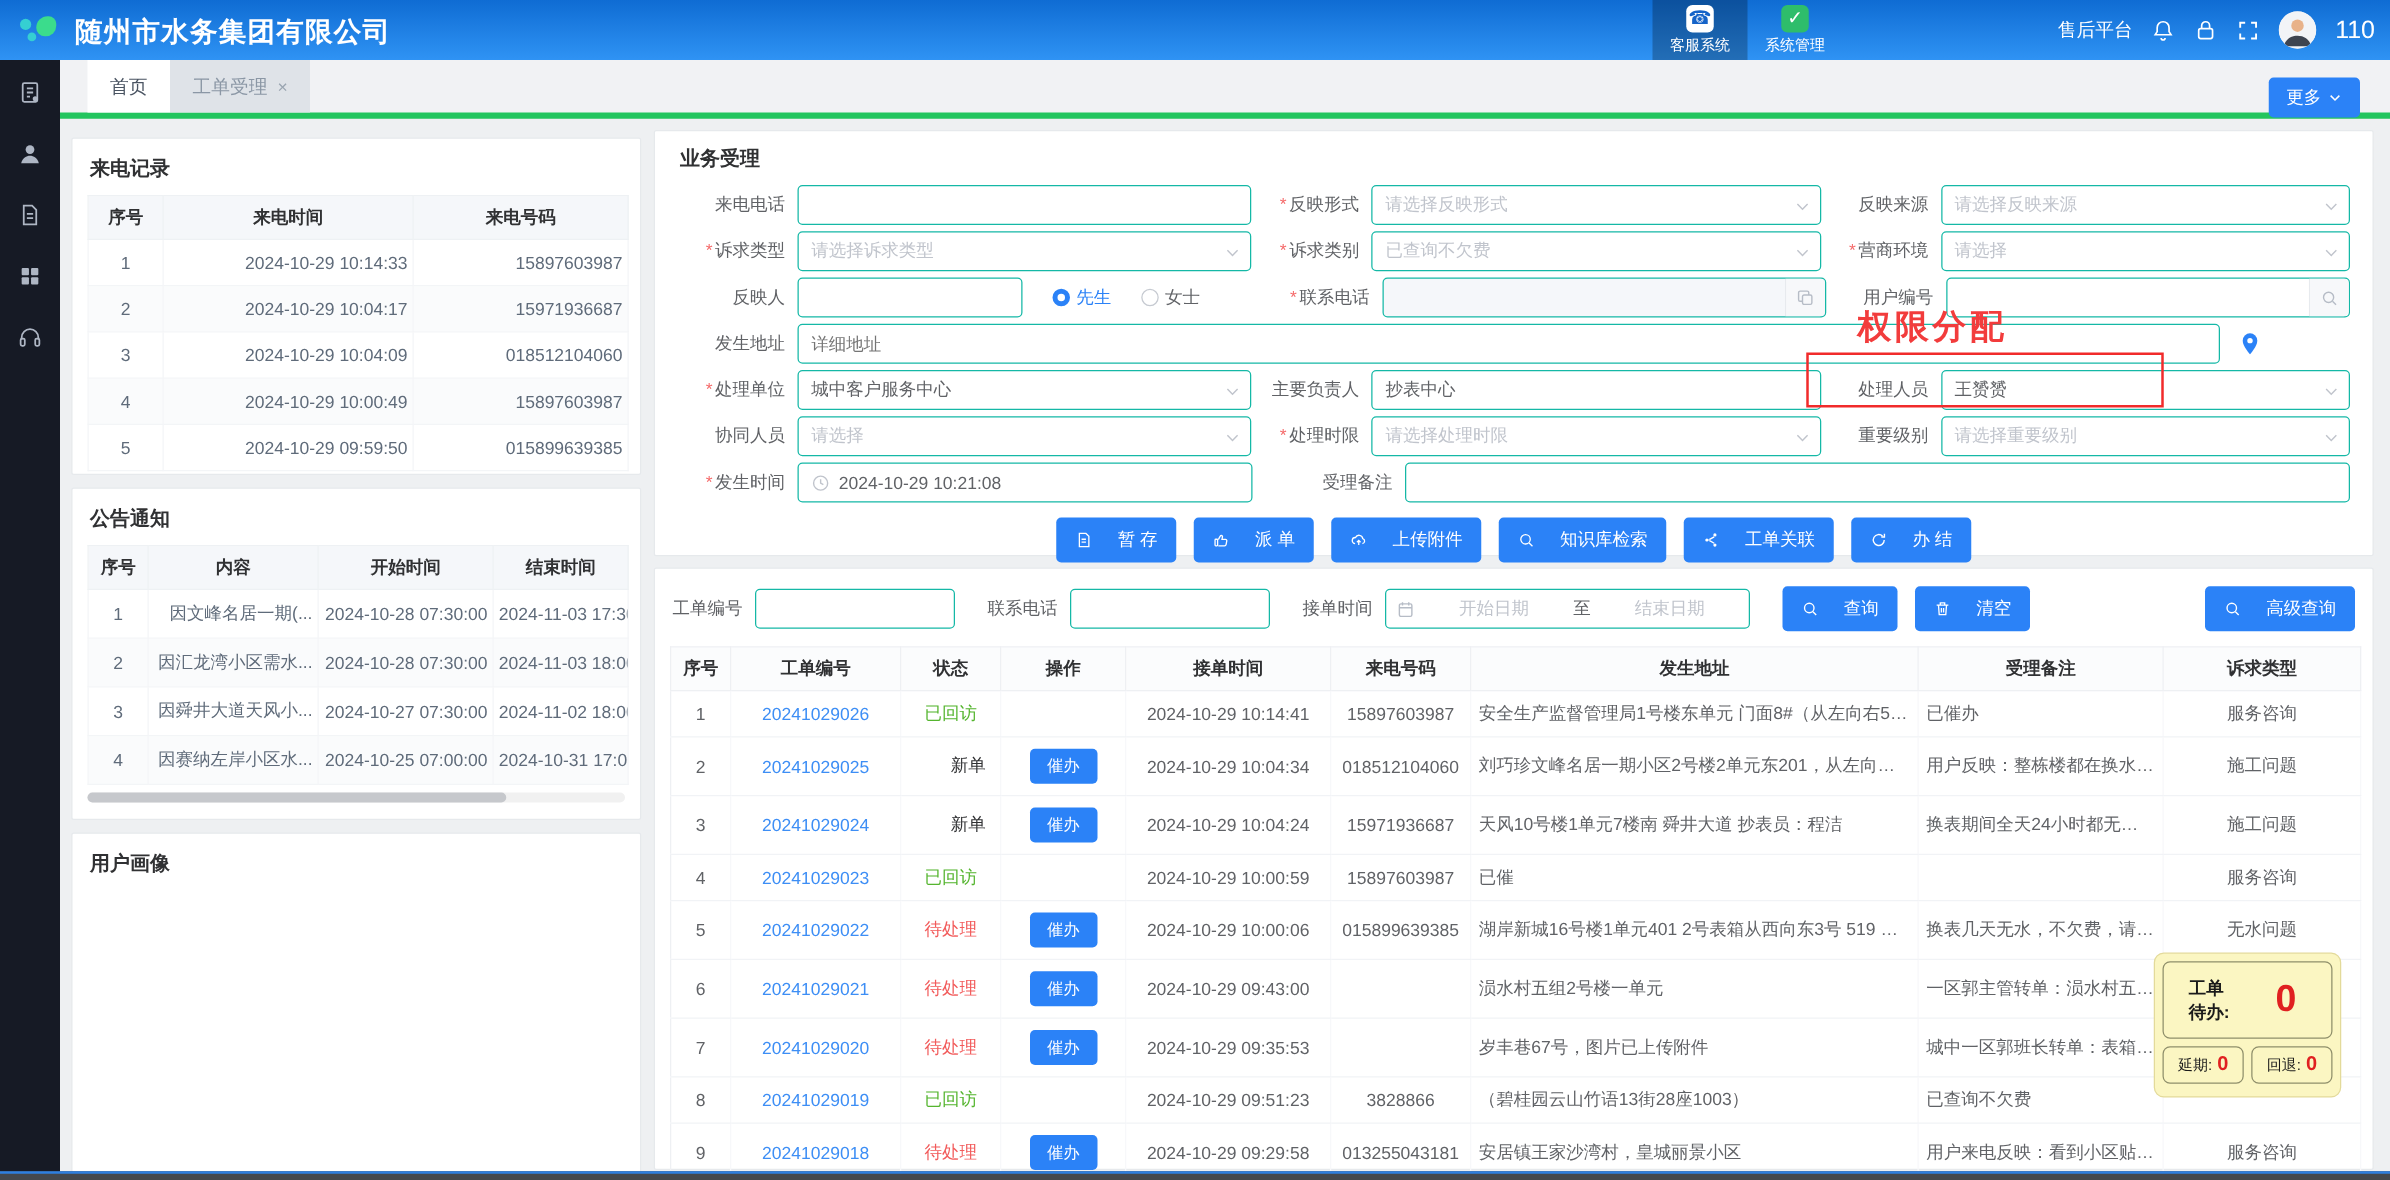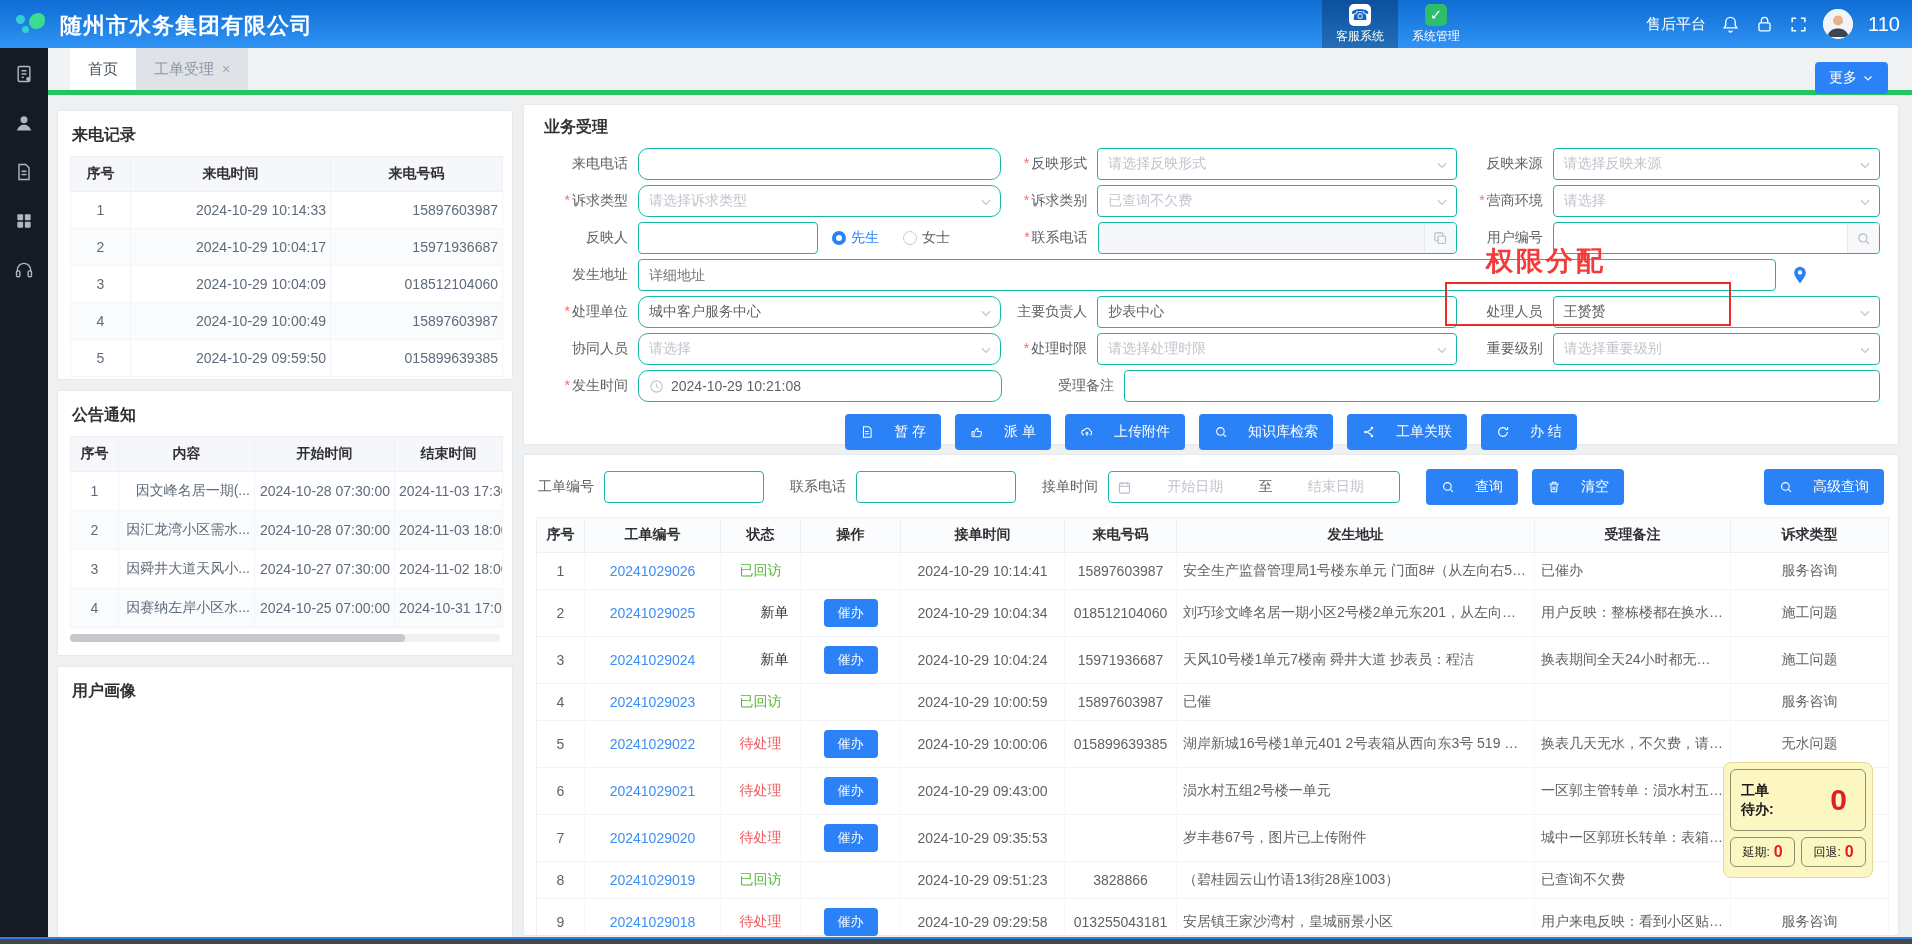--- a/index.html
+++ b/index.html
@@ -65,25 +65,25 @@
   
   .frow { display:flex; align-items:center; height:32px; margin-bottom:5px; }
   .flabel { flex:none; width:96px; text-align:right; padding-right:10px; font-size:14px; color:#606266; white-space:nowrap; }
   .req { color:#f56c6c; margin-right:2px; font-style:normal; }
   .ctrl { height:32px; border:1px solid #14b8a6; border-radius:4px; background:#fff; font-size:14px; color:#606266;
     display:flex; align-items:center; padding:0 10px; position:relative; font-family:inherit; }
   input.ctrl { display:inline-block; padding:0 10px; }
   .ph { color:#c0c4cc; }
   .sel { padding-right:26px; }
   .chev { position:absolute; right:7px; top:9px; width:14px; height:14px; color:#c0c4cc; }
-  .f1 { width:364px;border-radius:10px; } .f2 { width:360px; } .f3 { width:328px; }
+  .f1 { width:364px; } .f2 { width:360px; } .f3 { width:328px; }
   .gray { background:#f5f7fa; }
   .suffix { position:absolute; right:0; top:0; bottom:0; width:32px; border-left:1px solid #e7eaee; background:#f7f8fa;
     display:flex; align-items:center; justify-content:center; color:#b6bcc6; border-radius:0 4px 4px 0; }
-  .radio-wrap { display:flex; align-items:center; gap:24px; margin-left:14px; font-size:14px; }
+  .radio-wrap { display:flex; align-items:center; gap:24px; margin-left:24px; font-size:14px; }
   .radio { display:flex; align-items:center; gap:5px; cursor:pointer; }
   .rdot-on { width:14px; height:14px; border-radius:50%; border:4px solid #2b82f7; background:#fff; }
   .rdot-off { width:14px; height:14px; border-radius:50%; border:1px solid #c6cad1; background:#fff; }
   .radio.on span { color:#2b82f7; }
   .addr { width:1138px; }
   .pin { width:20px; height:20px; margin-left:14px; }
   .ico-s { width:15px; height:15px; color:#b6bcc6; }
   .clock { width:15px; height:15px; color:#c0c4cc; margin-right:7px; }
   .btn-row { display:flex; justify-content:center; gap:14px; margin-top:12px; }
   .btn { height:32px; padding:18px 15px; background:#2b82f7; color:#fff; border-radius:4px; display:flex; align-items:center;
@@ -108,21 +108,21 @@
   .otable td.l { text-align:left; }
   .order-link { color:#3d8ef5; cursor:pointer; }
   [data-color="green"] { color:#55b52f; }
   [data-color="red"]   { color:#f25b5b; }
   [data-color="dark"]  { color:#303133;margin-left:28px; }
   .urge-btn { background:#2b82f7; color:#fff; border-radius:4px; padding:5px 14px; font-size:13px; display:inline-block; cursor:pointer; }
 
   
   #todo { position:absolute; left:1723px; top:762px; width:150px; height:116px; background:#fbf6c2; border:1px solid #e3da9a;
     border-radius:8px; padding:6px; z-index:40; }
-  .todo-main { border:1px solid #8f8f6b; border-radius:6px; height:62px; display:flex; align-items:center; padding:0 10px; }
+  .todo-main { border:1px solid #8f8f6b; border-radius:6px; height:62px; display:flex; align-items:center; padding:0 20px; }
   .todo-title { font-size:14px; font-weight:bold; color:#1a1a1a; line-height:1.35; }
   .todo-count { margin-left:auto; font-size:30px; font-weight:bold; color:#e02020; margin-right:8px; }
   .todo-sub { display:flex; gap:6px; margin-top:6px; }
   .todo-chip { flex:1; border:1px solid #8f8f6b; border-radius:6px; height:30px; display:flex; align-items:center; justify-content:center; gap:4px; }
   .todo-chip .lbl { font-size:12px; color:#1a1a1a; }
   .todo-chip .num { font-size:16px; font-weight:bold; color:#e02020; }
 
   .bottom-strip { position:absolute; left:0; right:0; bottom:0; height:7px; background:#44484d; border-top:2px solid #2e7fe0; z-index:50; }
 </style>
 </head>

